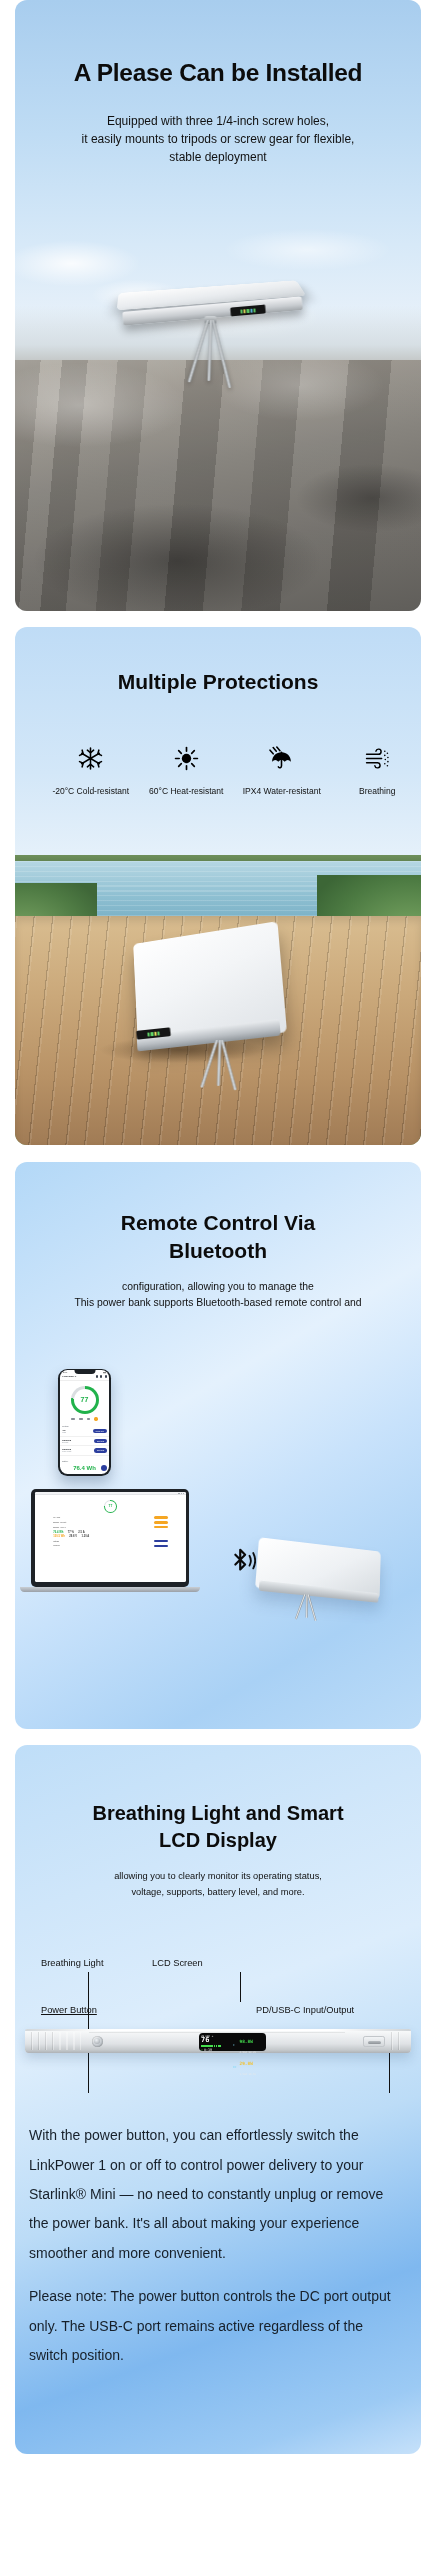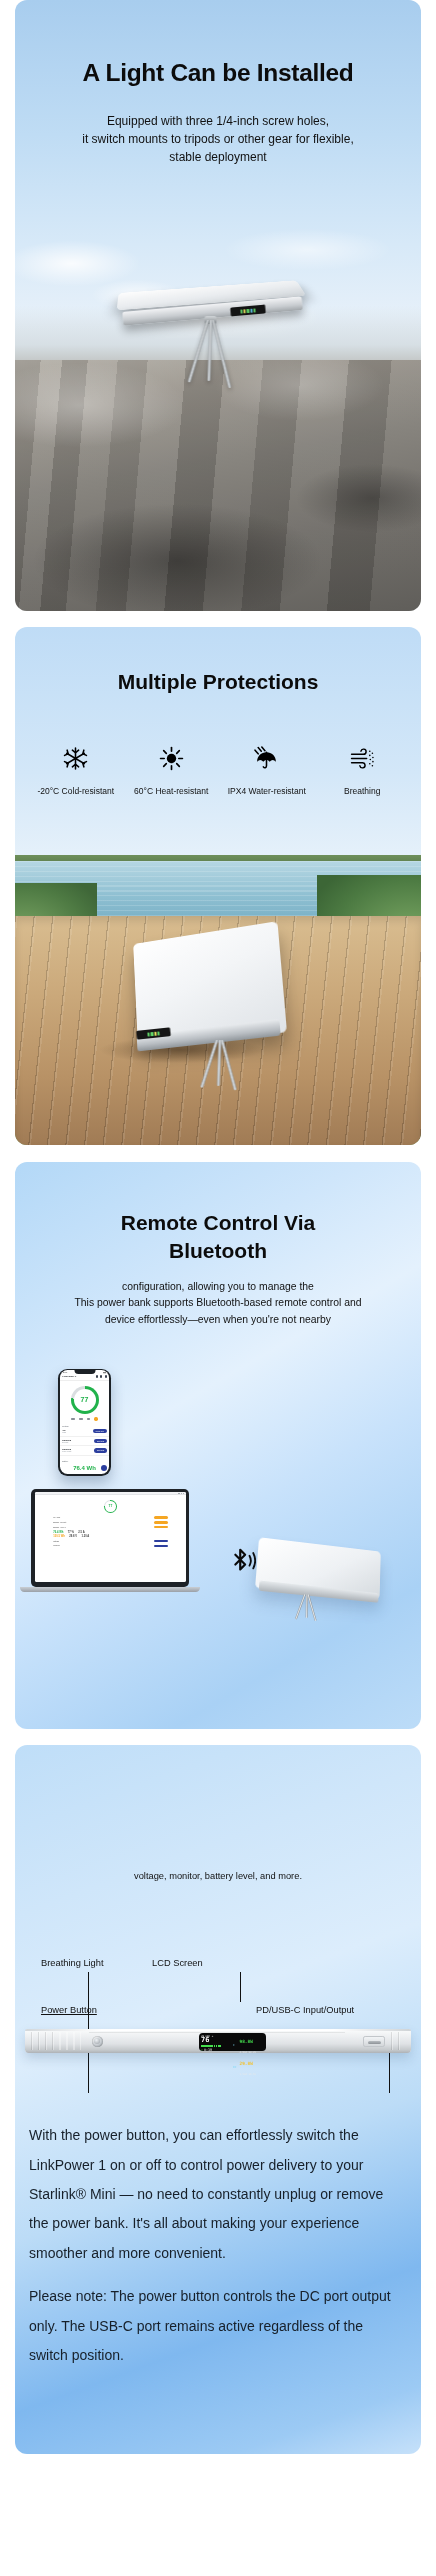--- a/index.html
+++ b/index.html
@@ -92,21 +92,21 @@
   .leg.l3 { left:106px; top:47px; height:61px; transform:rotate(2deg); transform-origin:top center;}
   .leg-knob { position:absolute; left:101px; top:43px; width:12px; height:7.6px; background:linear-gradient(180deg,#cfd3d6,#8e9396); border-radius:2.2px;}
 
   
   #sec-protect {
     height: 518px;
     background: linear-gradient(180deg,#bfdcf6 0%, #d3e7f8 28%, #e6f1fa 45%, #cfe3ee 52%, #9fc6d6 60%, #7fb2c4 66%, #8fb87e 74%, #7ba86a 82%, #6f9c60 100%);
   }
   .title-2 { position:absolute; top:43px; left:0; width:100%; text-align:center;
     font-size:21px; font-weight:bold; color:#0c0c0c;}
-  .icon-row { position:absolute; top:112px; left:1px; width:100%;
+  .icon-row { position:absolute; top:112px; left:16px; width:100%;
     display:flex; justify-content:space-around; padding:0 12px;}
   .icon-cell { width:87px; text-align:center; }
   .icon-glyph { height:39px; display:flex; align-items:center; justify-content:center; }
   .icon-glyph svg { display:block; }
   .icon-label { margin-top:7.6px; font-size:8.5px; color:#111; white-space:nowrap; }
 
   .lake {
     position:absolute; left:0; top:234px; width:100%; height:115px;
     background: linear-gradient(180deg,#b6d7e3 0%, #8fc0d2 30%, #6fa9bf 62%, #5c93a8 100%);
   }
@@ -293,24 +293,24 @@
 </head>
 <body>
 
 <div class="page">
 
   <section class="card" id="sec-tripod">
     <div class="sky-clouds"></div>
     <div class="horizon-haze"></div>
     <div class="rock-ground"></div>
 
-    <h1 class="title-1">A Light Can be Installed</h1>
+    <h1 class="title-1">A Please Can be Installed</h1>
     <div class="sub-1">
       <div>Equipped with three 1/4-inch screw holes,</div>
-      <div>it switch mounts to tripods or other gear for flexible,</div>
+      <div>it easily mounts to tripods or screw gear for flexible,</div>
       <div>stable deployment</div>
     </div>
 
     <div class="tripod-wrap">
       <div class="panel-top"></div>
       <div class="panel-body"></div>
       <div class="lcd-mini">
           <i></i>
           <i></i>
           <i></i>
@@ -422,21 +422,20 @@
   </section>
 
   <section class="card" id="sec-bt">
     <h2 class="title-3">
       <div>Remote Control Via</div>
       <div>Bluetooth</div>
     </h2>
     <div class="sub-3">
       <div>configuration, allowing you to manage the</div>
       <div>This power bank supports Bluetooth-based remote control and</div>
-      <div>device effortlessly—even when you're not nearby</div>
     </div>
 
     <div class="phone">
       <div class="phone-screen">
         <div class="notch"></div>
         <div class="ph-status">
           <span>20:08</span>
           <span>▮▮▮</span>
         </div>
         <div class="ph-bar">
@@ -545,22 +544,27 @@
     <div class="device3">
       <div class="dev3-top"></div>
       <div class="dev3-edge"></div>
       <div class="dev3-leg a"></div>
       <div class="dev3-leg b"></div>
       <div class="dev3-leg c"></div>
     </div>
   </section>
 
   <section class="card" id="sec-lcd">
+    <h2 class="title-4">
+      <div>Breathing Light and Smart</div>
+      <div>LCD Display</div>
+    </h2>
     <div class="sub-4">
-      <div>voltage, monitor, battery level, and more.</div>
+      <div>allowing you to clearly monitor its operating status,</div>
+      <div>voltage, supports, battery level, and more.</div>
     </div>
 
     <div class="callout c-breath">Breathing Light</div>
     <div class="callout c-lcd">LCD Screen</div>
     <div class="callout c-power">Power Button</div>
     <div class="callout c-usb">PD/USB-C Input/Output</div>
 
     <div class="lead a"></div>
     <div class="lead b"></div>
     <div class="lead c"></div>

